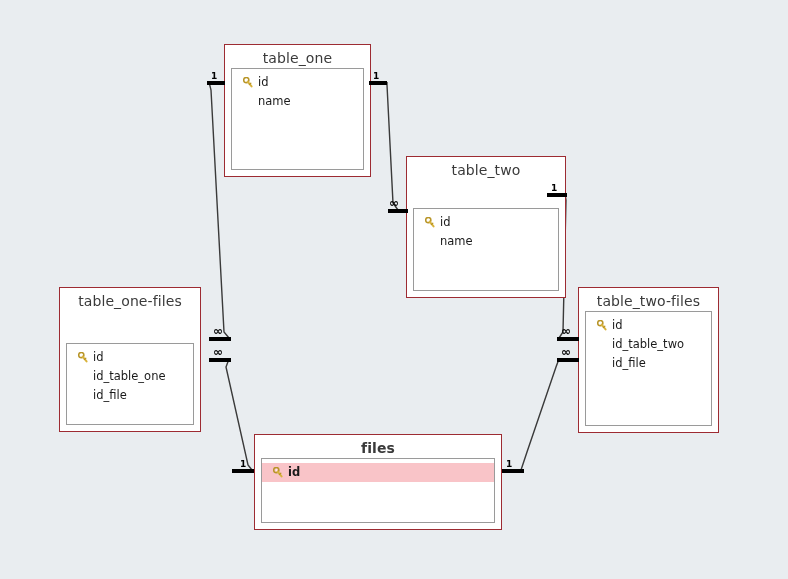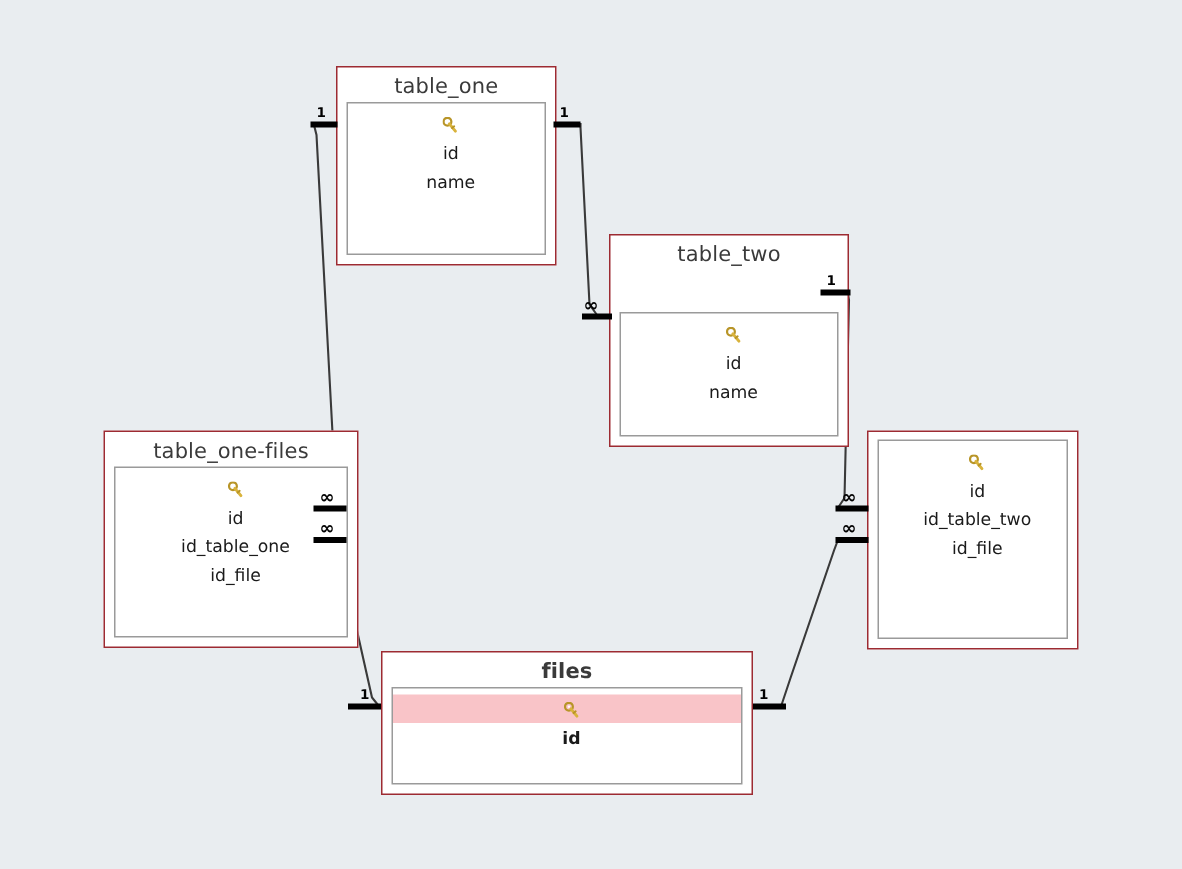--- a/index.html
+++ b/index.html
@@ -52,21 +52,20 @@
     flex: 1 1 auto;
     padding: 4px 0 0 0;
     overflow: hidden;
   }
   .field-row {
     display: flex;
     align-items: center;
     height: 19px;
     padding-left: 6px;
     box-sizing: border-box;
-    flex-direction: column;
   }
   .field-row.highlighted {
     background: #f9c4c8;
   }
   .key-slot {
     width: 20px;
     flex: 0 0 20px;
     display: flex;
     align-items: center;
     justify-content: center;
@@ -147,21 +146,21 @@
         </span>
         <span class="field-label">id</span>
       </div>
       <div class="field-row">
         <span class="key-slot"></span>
         <span class="field-label">name</span>
       </div>
     </div>
   </div>
 
-  <div class="entity" style="left:69px; top:287px; width:170px; height:145px;">
+  <div class="entity" style="left:59px; top:287px; width:142px; height:145px;gap:32px;">
     <div class="entity-title">table_one-files</div>
     <div class="field-box">
       <div class="field-row">
         <span class="key-slot">
           <svg width="11" height="11" viewBox="0 0 11 11" xmlns="http://www.w3.org/2000/svg">
             <circle cx="3.3" cy="3.1" r="2.6" fill="none" stroke="#b89528" stroke-width="1.5"></circle>
             <circle cx="3.3" cy="3.1" r="0.8" fill="#ffffff"></circle>
             <path d="M4.6 4.6 L8.6 9.4" stroke="#d9b33c" stroke-width="2" stroke-linecap="round"></path>
             <path d="M6.4 7.4 L7.8 6.2" stroke="#b89528" stroke-width="1.3" stroke-linecap="round"></path>
           </svg>
@@ -173,20 +172,21 @@
         <span class="field-label">id_table_one</span>
       </div>
       <div class="field-row">
         <span class="key-slot"></span>
         <span class="field-label">id_file</span>
       </div>
     </div>
   </div>
 
   <div class="entity" style="left:578px; top:287px; width:141px; height:146px;">
+    <div class="entity-title">table_two-files</div>
     <div class="field-box">
       <div class="field-row">
         <span class="key-slot">
           <svg width="11" height="11" viewBox="0 0 11 11" xmlns="http://www.w3.org/2000/svg">
             <circle cx="3.3" cy="3.1" r="2.6" fill="none" stroke="#b89528" stroke-width="1.5"></circle>
             <circle cx="3.3" cy="3.1" r="0.8" fill="#ffffff"></circle>
             <path d="M4.6 4.6 L8.6 9.4" stroke="#d9b33c" stroke-width="2" stroke-linecap="round"></path>
             <path d="M6.4 7.4 L7.8 6.2" stroke="#b89528" stroke-width="1.3" stroke-linecap="round"></path>
           </svg>
         </span>

